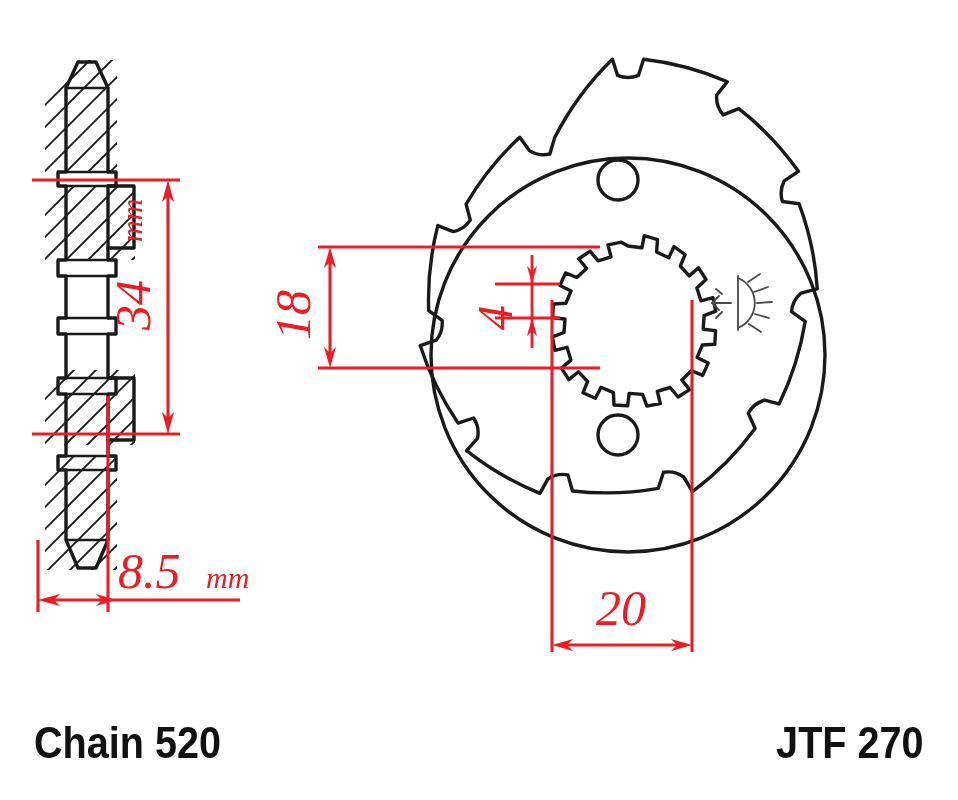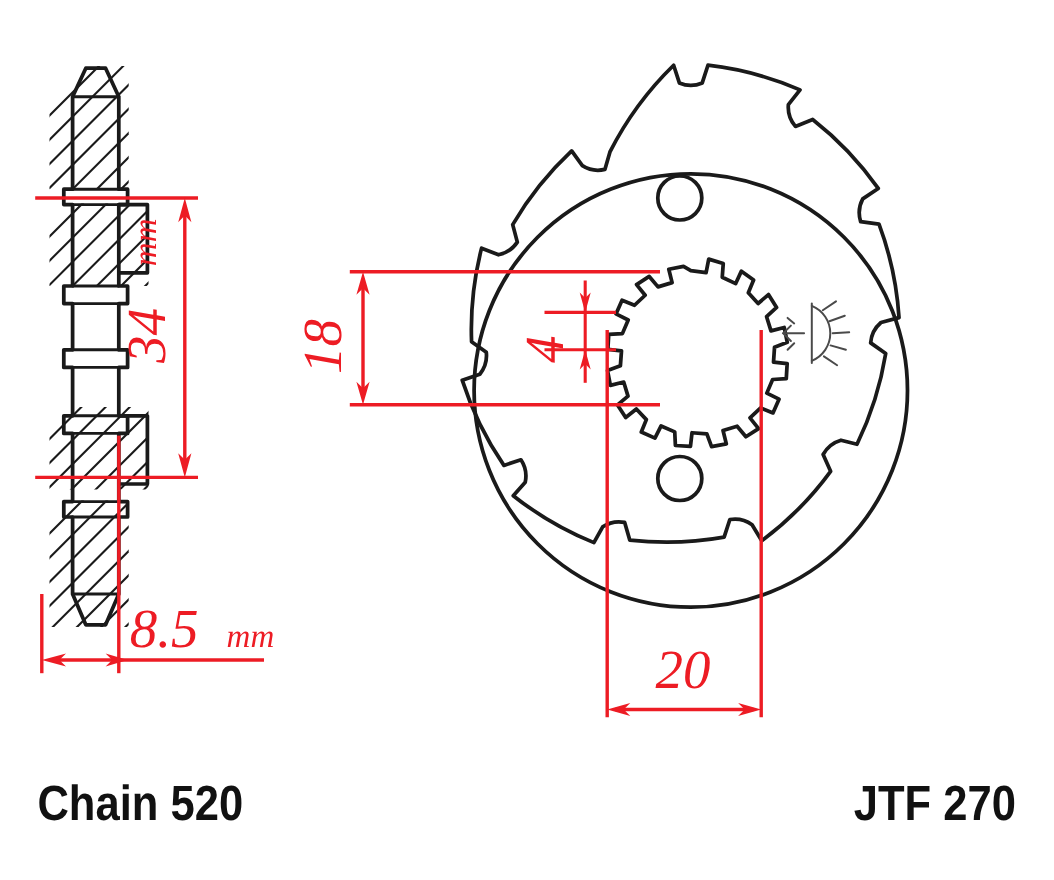--- a/index.html
+++ b/index.html
@@ -80,20 +80,21 @@
   text.dim-unit {
     font-size: 30px;
   }
   .caption-row {
     position: absolute;
     left: 0;
     bottom: 0;
     width: 958px;
     height: 96px;
     display: flex;
+    align-items: center;
     justify-content: space-between;
     box-sizing: border-box;
     padding: 0 34px 18px 34px;
     pointer-events: none;
   }
   .caption-label {
     font-family: "Liberation Sans", sans-serif;
     font-weight: bold;
     font-size: 45px;
     color: #111111;

